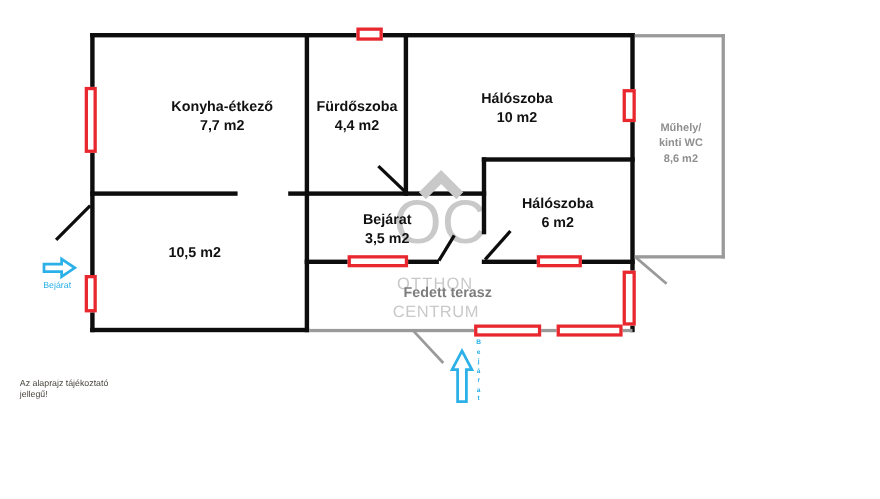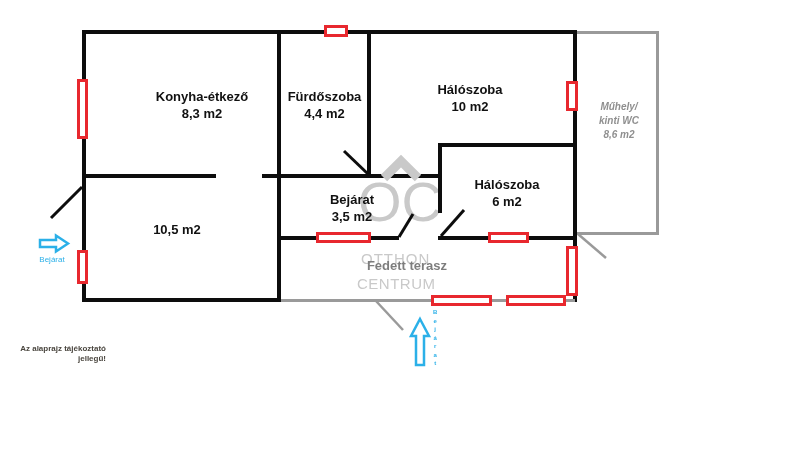--- a/index.html
+++ b/index.html
@@ -22,28 +22,28 @@
   
   .win{position:absolute;background:#ffffff;border:3px solid var(--window-red);box-sizing:border-box;z-index:3;}
   
   .lbl{position:absolute;font-weight:bold;font-size:13px;color:#111;text-align:center;line-height:17px;z-index:4;}
   .lbl-konyha{left:128px;top:88px;width:148px;}
   .lbl-furdo{left:282px;top:88px;width:85px;}
   .lbl-halo10{left:425px;top:81px;width:90px;}
   .lbl-halo6{left:462px;top:176px;width:90px;}
   .lbl-eloszoba{left:308px;top:191px;width:88px;}
   .lbl-nappali{left:132px;top:221px;width:90px;}
-  .lbl-muhely{left:589px;top:100px;width:60px;font-size:10px;line-height:14px;color:var(--muhely-gray);font-style:italic;}
+  .lbl-muhely{left:589px;top:110px;width:60px;font-size:10px;line-height:14px;color:var(--muhely-gray);}
   .lbl-terasz{left:358px;top:257px;width:98px;color:var(--terasz-gray);}
   .lbl-bejarat-left{position:absolute;left:34px;top:255px;width:36px;font-size:8px;font-weight:normal;
     color:var(--entrance-blue);text-align:center;z-index:4;}
   .lbl-bejarat-bottom{position:absolute;left:433px;top:308px;font-size:6px;line-height:8.5px;font-weight:bold;
     color:var(--entrance-blue);white-space:pre-line;text-align:center;z-index:4;}
   .disclaimer{position:absolute;left:18px;top:344px;width:88px;font-size:8px;line-height:9.5px;
-    font-weight:bold;color:#4a463f;text-align:right;z-index:4;}
+    font-weight:normal;color:#4a463f;text-align:left;z-index:4;}
   
   .wm{position:absolute;color:var(--watermark-gray);font-weight:normal;text-align:left;z-index:1;}
   .wm-oc{left:358px;top:172px;width:84px;font-size:56px;line-height:60px;letter-spacing:0px;}
   .wm-w1{left:361px;top:250px;width:78px;font-size:15px;line-height:18px;letter-spacing:1px;}
   .wm-w2{left:357px;top:275px;width:86px;font-size:15px;line-height:18px;letter-spacing:0.5px;}
   
   #overlay{position:absolute;left:0;top:0;z-index:3;}
 </style>
 </head>
 <body>
@@ -89,21 +89,21 @@
     <line x1="399" y1="237" x2="413" y2="214" stroke="#0d0d0d" stroke-width="3"></line>
     <line x1="441" y1="236" x2="464" y2="210" stroke="#0d0d0d" stroke-width="3"></line>
     <line x1="578" y1="234" x2="606" y2="258" stroke="#9a9a9a" stroke-width="2.5"></line>
     <line x1="376" y1="301" x2="403" y2="330" stroke="#9a9a9a" stroke-width="2.5"></line>
     <polygon points="40,240 56,240 56,235.5 68,243.5 56,251.5 56,247 40,247" fill="#ffffff" stroke="#2bb0e8" stroke-width="2.5" stroke-linejoin="miter"></polygon>
     <polygon points="420,319 429,336 424,336 424,365 416,365 416,336 411,336" fill="#ffffff" stroke="#2bb0e8" stroke-width="2.5" stroke-linejoin="miter"></polygon>
   </svg>
 
   <div class="lbl lbl-konyha">
     <div>Konyha-étkező</div>
-    <div>8,3 m2</div>
+    <div>7,7 m2</div>
   </div>
   <div class="lbl lbl-furdo">
     <div>Fürdőszoba</div>
     <div>4,4 m2</div>
   </div>
   <div class="lbl lbl-halo10">
     <div>Hálószoba</div>
     <div>10 m2</div>
   </div>
   <div class="lbl lbl-halo6">

